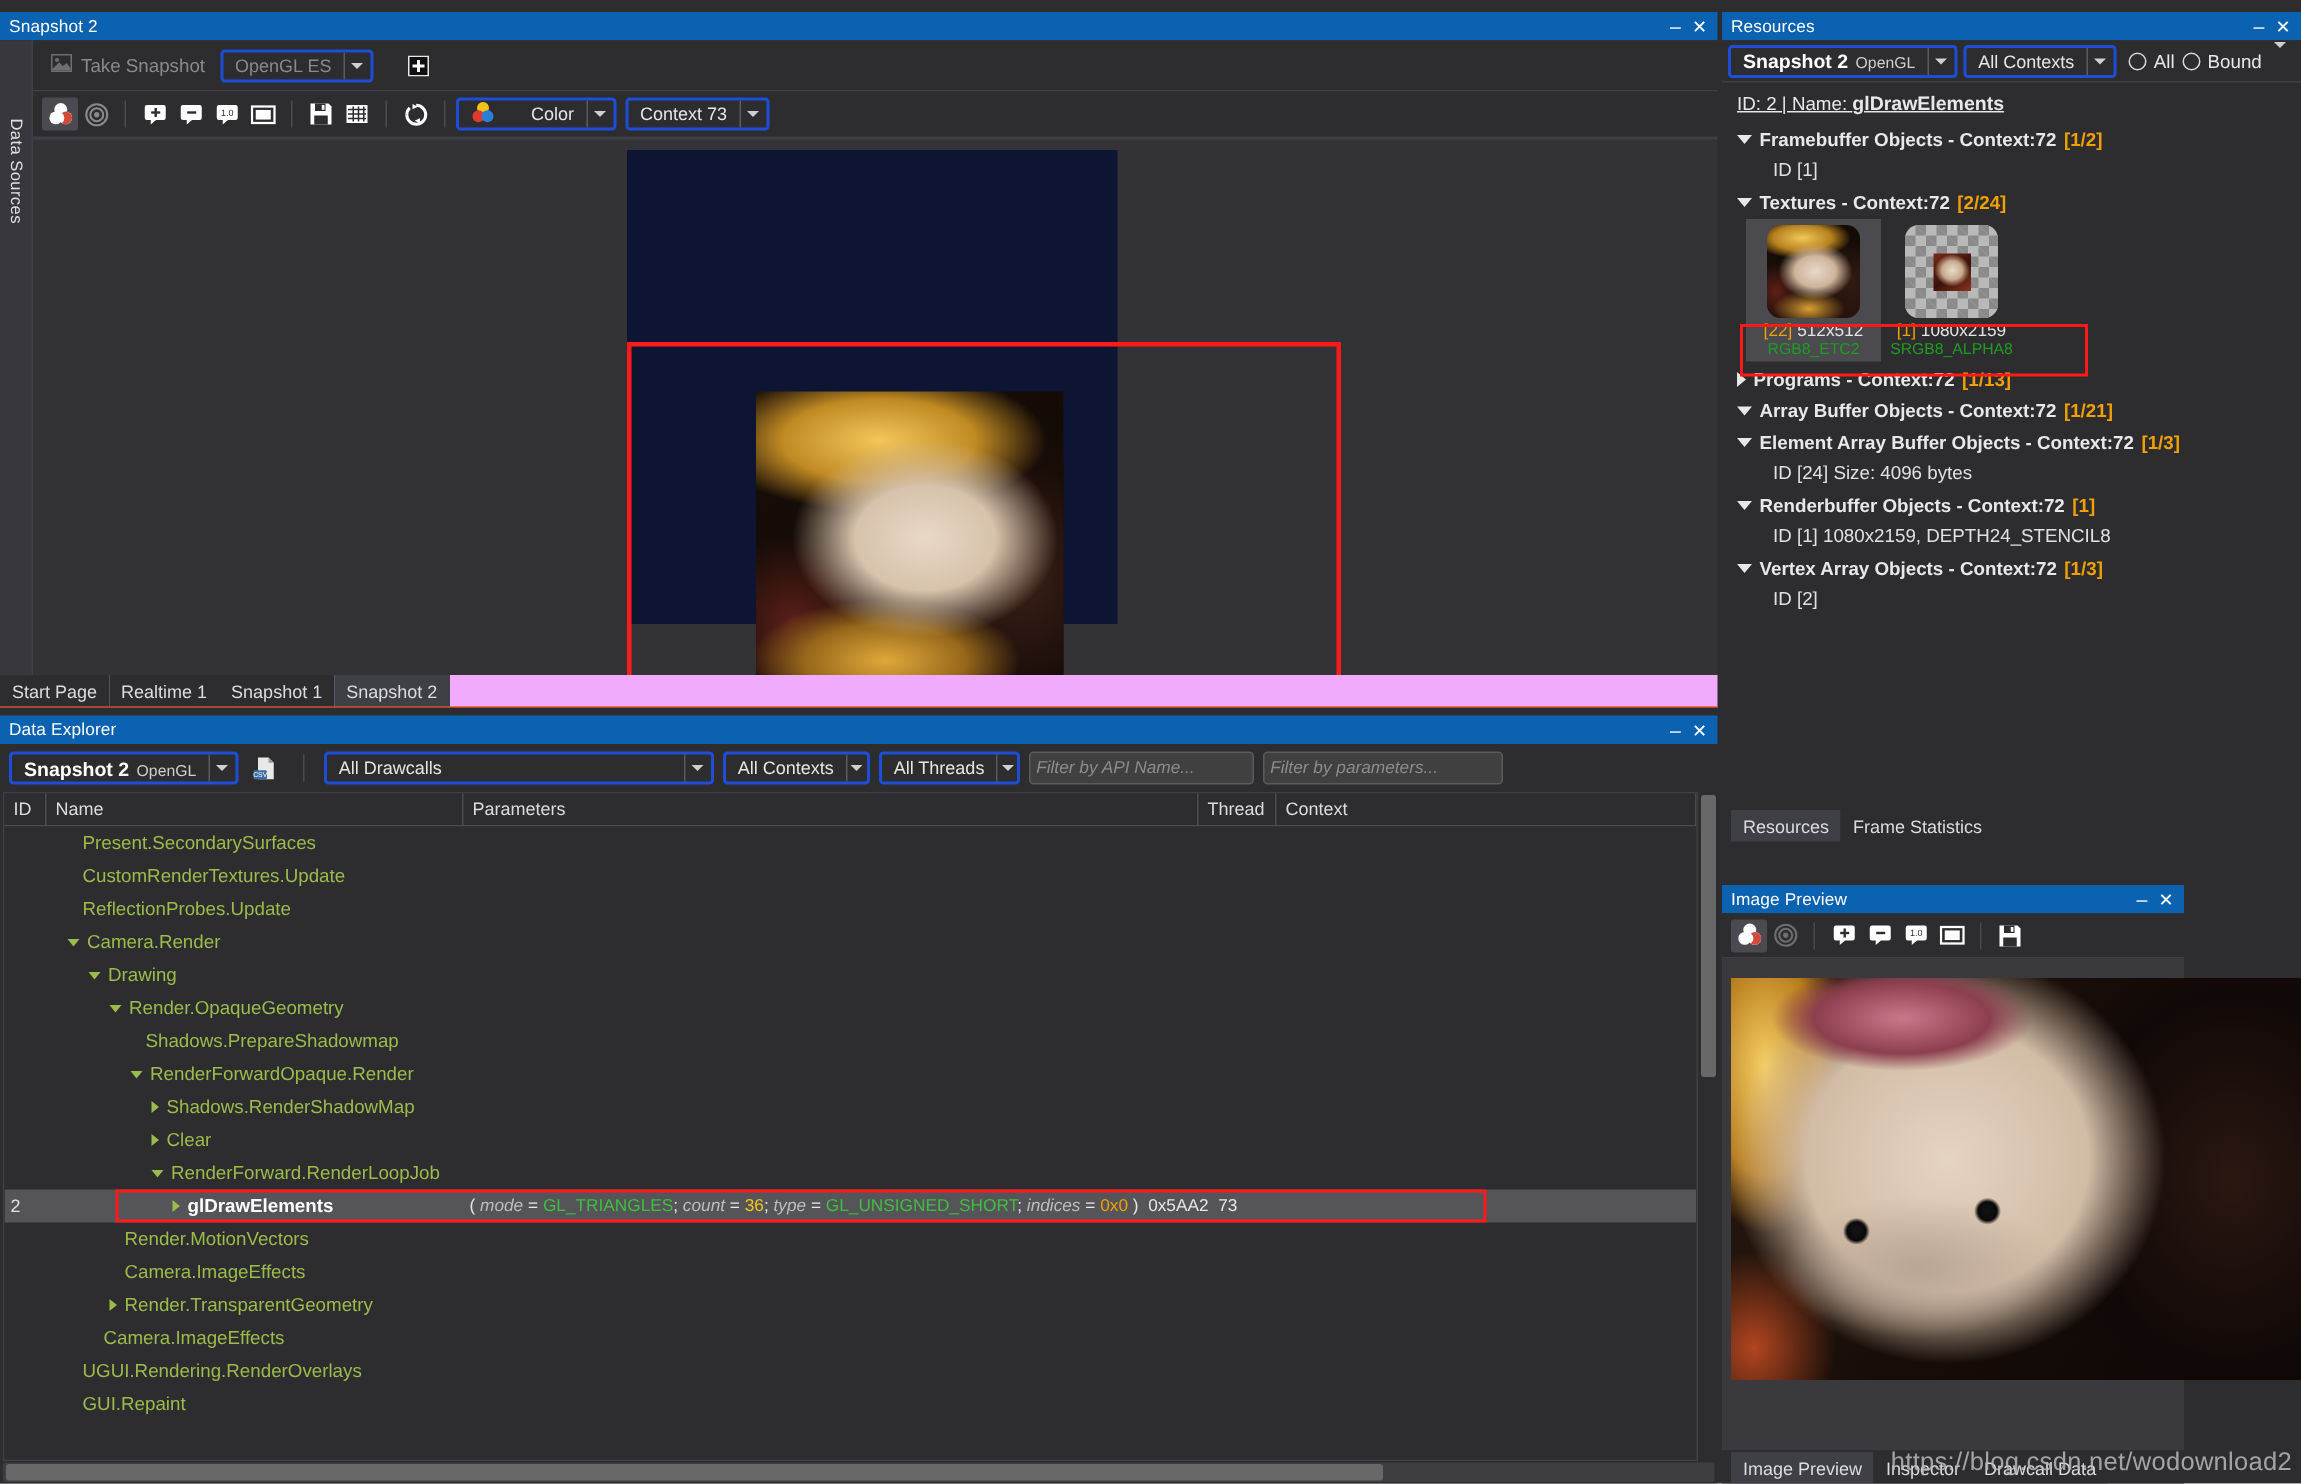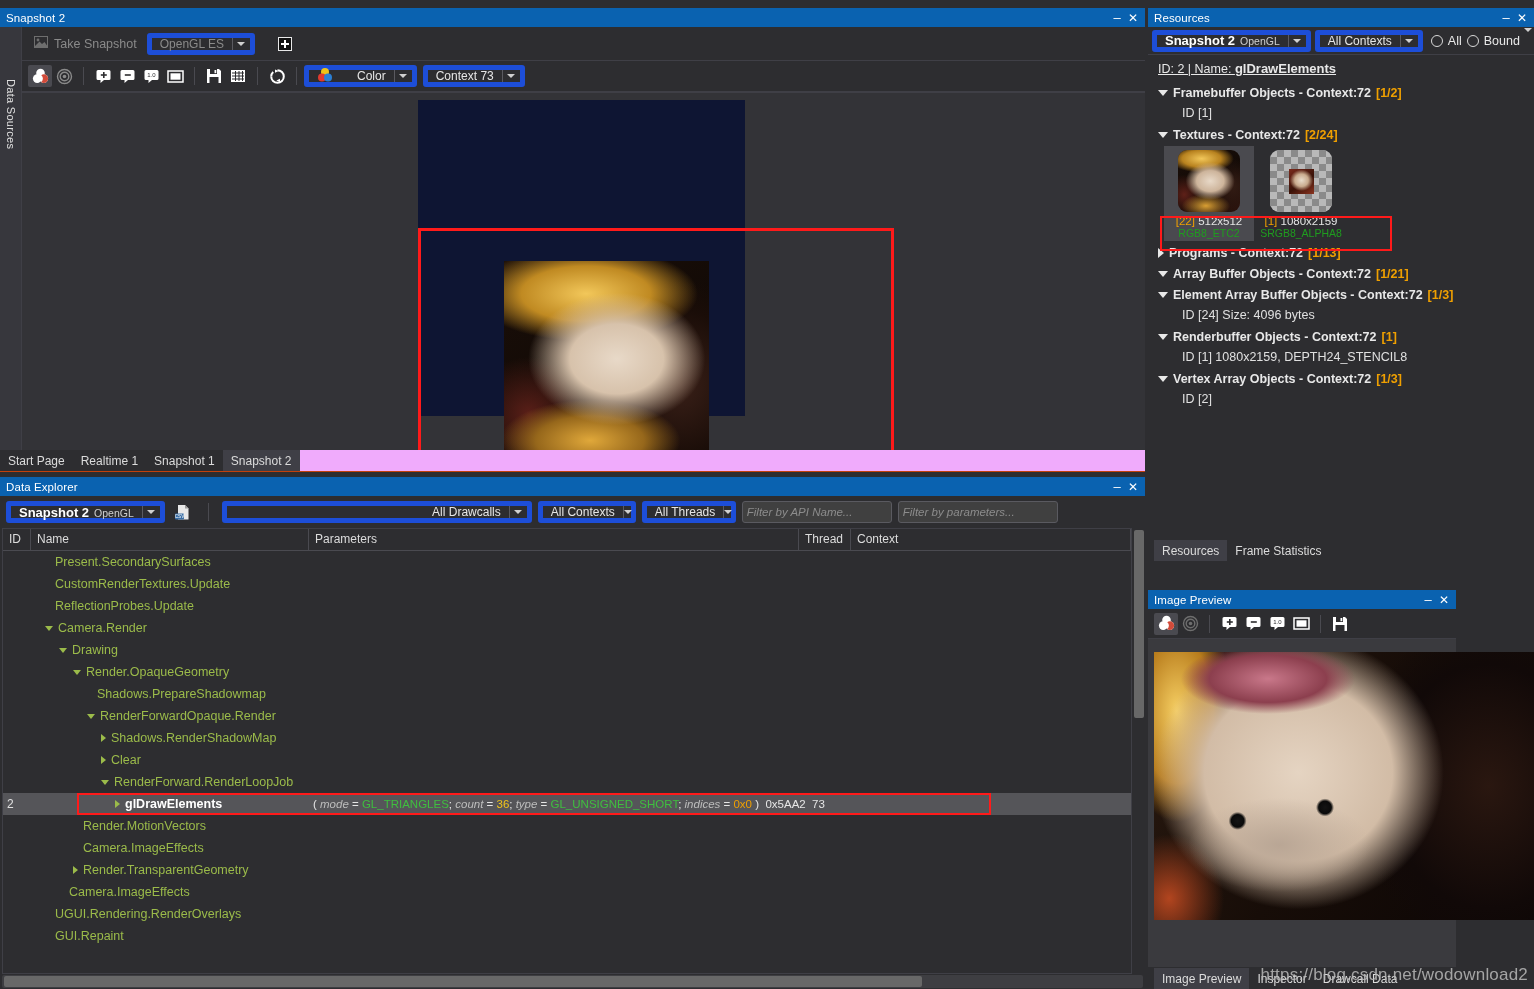--- a/index.html
+++ b/index.html
@@ -31,21 +31,21 @@
   .tb-sep { width: 1px; height: 18px; background: #4a4a50; margin: 0 7px; }
 
   .icon-btn {
     width: 24px; height: 22px; display: flex; align-items: center; justify-content: center;
     border-radius: 2px; cursor: default;
   }
   .icon-btn.active { background: #4a4a50; }
   .icon-btn svg { display: block; }
 
   .combo {
-    background: #2d2d30; border: 5px solid #1d4ed8; border-radius: 3px;
+    background: #2d2d30; border: 2px solid #1d4ed8; border-radius: 3px;
     height: 22px; display: flex; align-items: center; color: #e6e6e6;
     font-size: 12px; cursor: default;
   }
   .combo .lbl { padding: 0 8px; white-space: nowrap; }
   .combo .arrow {
     width: 18px; height: 100%; display: flex; align-items: center; justify-content: center;
     border-left: 1px solid #5a5a60;
   }
   .caret { width: 0; height: 0; border-left: 4px solid transparent; border-right: 4px solid transparent; border-top: 4px solid #d0d0d0; }
   .caret-r { width: 0; height: 0; border-top: 4px solid transparent; border-bottom: 4px solid transparent; border-left: 5px solid #9bbb4a; }
@@ -412,21 +412,21 @@
         </div>
         <div class="icon-btn">
           <svg width="17" height="17" viewBox="0 0 17 17">
               <path d="M4 1 h7 l3.5 3.5 v11 h-10.5z" fill="#e8e8e8"></path>
               <path d="M11 1 v3.5 h3.5z" fill="#9a9a9a"></path>
               <rect x="1" y="9.5" width="9" height="6" rx="1" fill="#3a6ea5"></rect>
               <text x="5.5" y="14.3" font-size="4.6" fill="#fff" text-anchor="middle" font-family="Liberation Sans">CSV</text>
             </svg>
         </div>
         <div class="tb-sep"></div>
-        <div class="combo" style="width:310px;text-align:right;">
+        <div class="combo" style="width:260px;">
           <span class="lbl" style="flex:1;">All Drawcalls</span>
           <span class="arrow">
               <i class="caret"></i>
             </span>
         </div>
         <div class="combo" style="width:98px;">
           <span class="lbl" style="flex:1;">All Contexts</span>
           <span class="arrow">
               <i class="caret"></i>
             </span>

